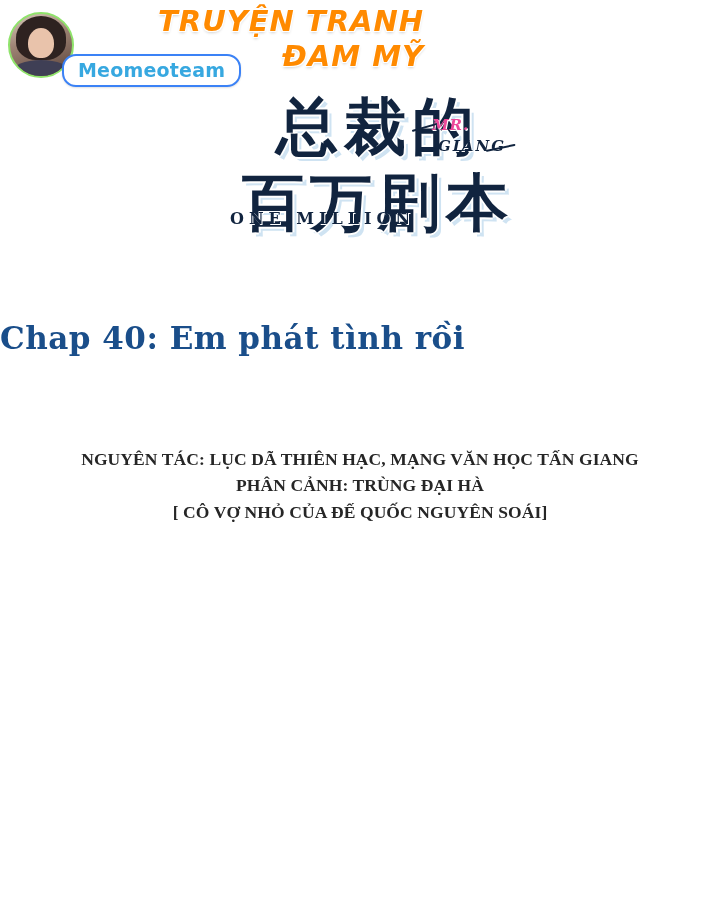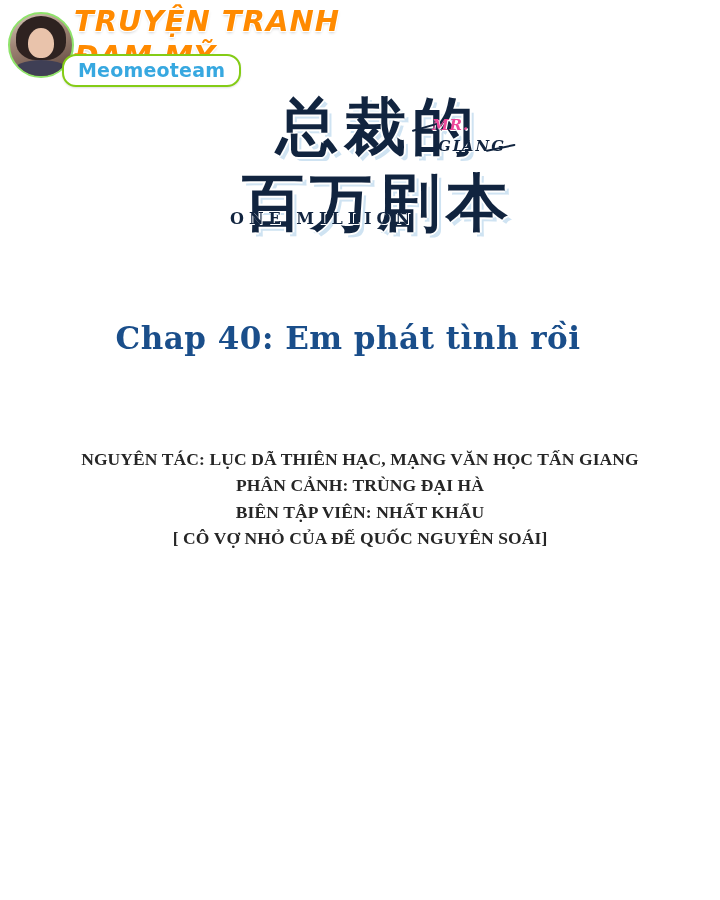--- a/index.html
+++ b/index.html
@@ -53,21 +53,21 @@
     left: 2px; bottom: -8px;
     width: 58px; height: 24px;
     background: #3f3f55;
     border-radius: 50% 50% 0 0;
   }
   .wm-title {
     position: absolute;
     left: 66px;
     top: 0px;
     width: 350px;
-    text-align: left;
+    text-align: right;
     font-family: "DejaVu Sans", sans-serif;
     font-weight: bold;
     font-style: italic;
     font-size: 29px;
     letter-spacing: 1px;
     line-height: 1.22;
     color: #ff8a00;
     -webkit-text-stroke: 1.2px #ffffff;
     paint-order: stroke fill;
     text-shadow:
@@ -75,21 +75,21 @@
       0 2px 3px rgba(0,0,0,0.18);
     white-space: nowrap;
   }
   .wm-title .l2 { display: block; }
   .wm-pill {
     position: absolute;
     left: 54px;
     top: 50px;
     padding: 3px 14px 4px 14px;
     background: #ffffff;
-    border: 2px solid #84cc16;
+    border: 2px solid #3b82f6;
     border-radius: 14px;
     color: #37a8e0;
     font-family: "DejaVu Sans", sans-serif;
     font-weight: bold;
     font-size: 19px;
     letter-spacing: 0.2px;
     box-shadow: 0 1px 2px rgba(0,0,0,0.12);
     white-space: nowrap;
   }
 
@@ -168,21 +168,20 @@
   }
   .swoosh.s1 { left: 404px; top: 34px; width: 26px; transform: rotate(-16deg); }
   .swoosh.s2 { left: 478px; top: 54px; width: 30px; transform: rotate(-12deg); }
 
   
   .chapter {
     position: absolute;
     left: 0;
     top: 320px;
     width: 696px;
-    text-align: center;
     font-family: "DejaVu Serif", serif;
     font-weight: bold;
     font-size: 31px;
     color: #1a4e8a;
     letter-spacing: 0.5px;
   }
 
   
   .credits {
     position: absolute;
@@ -225,15 +224,14 @@
   <div class="logo-sub-million">ONE MILLION</div>
   <div class="swoosh s1"></div>
   <div class="swoosh s2"></div>
 </div>
 
 <div class="chapter">Chap 40:  Em phát tình rồi</div>
 
 <div class="credits">
   <div>NGUYÊN TÁC: LỤC DÃ THIÊN HẠC, MẠNG VĂN HỌC TẤN GIANG</div>
   <div>PHÂN CẢNH: TRÙNG ĐẠI HÀ</div>
-  <div>BIÊN TẬP VIÊN: NHẤT KHẨU</div>
   <div>[ CÔ VỢ NHỎ CỦA ĐẾ QUỐC NGUYÊN SOÁI]</div>
 </div>
 
 </body></html>

